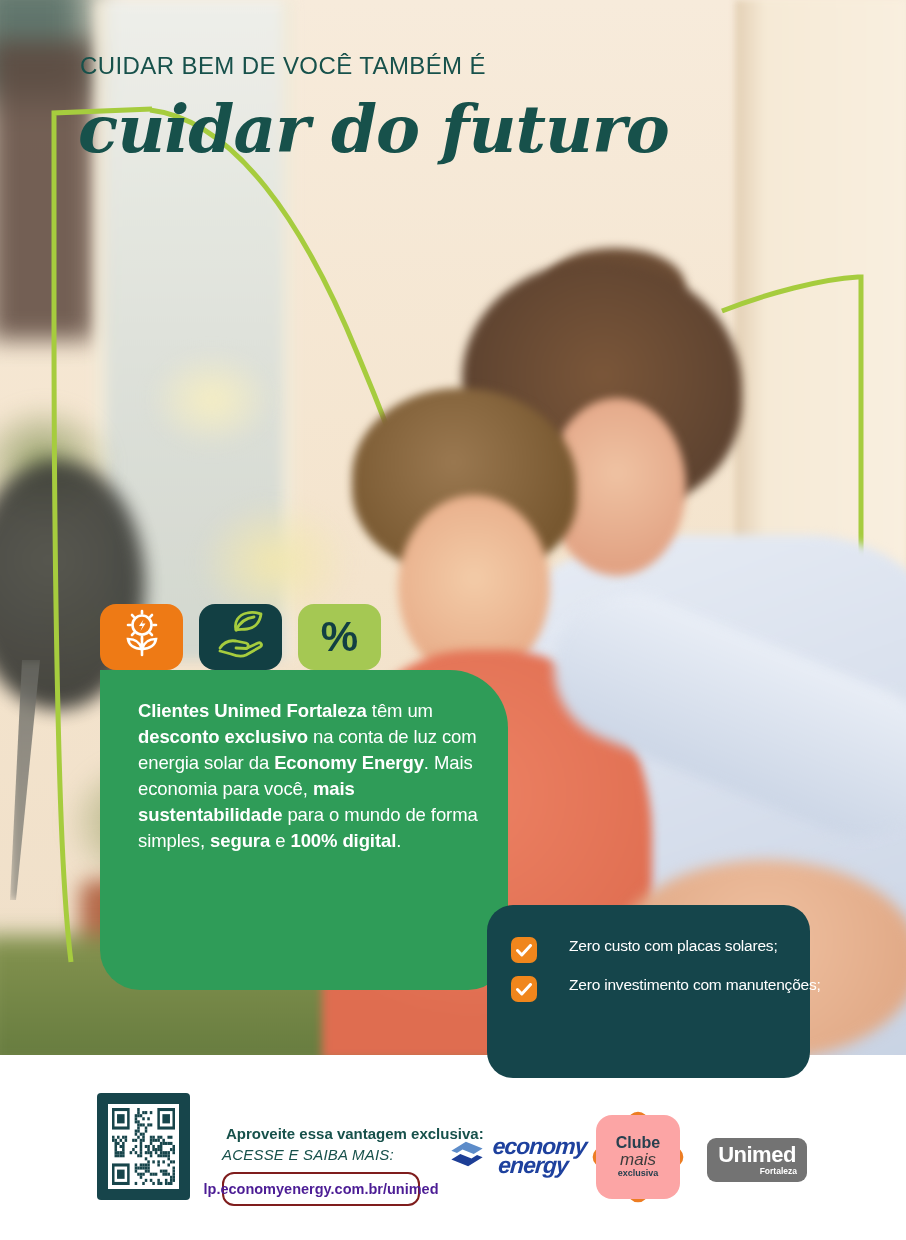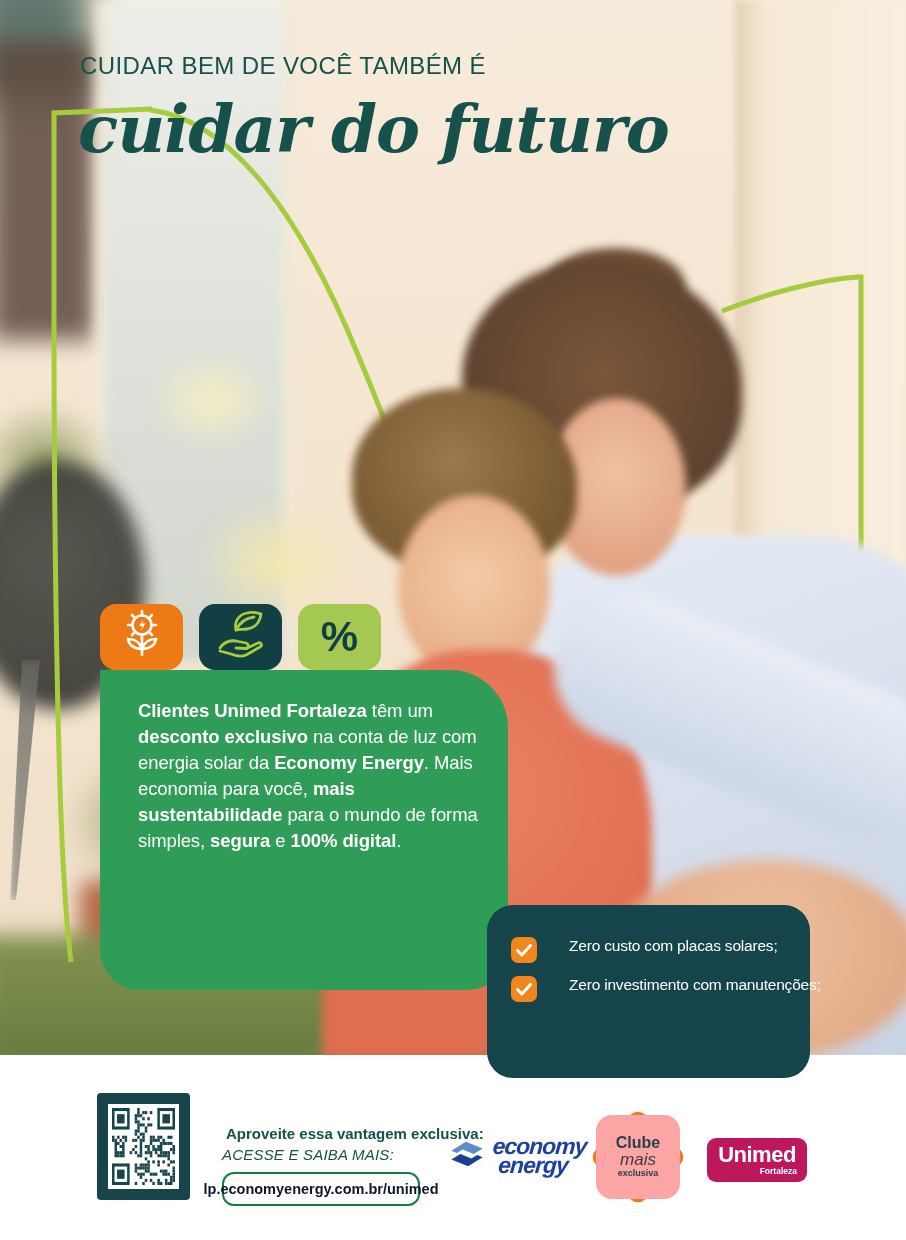--- a/index.html
+++ b/index.html
@@ -88,35 +88,35 @@
   .check-label{color:#ffffff;font-size:15.5px;letter-spacing:-.2px;margin-left:12px;white-space:nowrap;}
 
   
   .footer{position:absolute;left:0;top:1055px;width:906px;height:185px;background:#ffffff;z-index:4;}
   .qr-block{position:absolute;left:97px;top:38px;width:93px;height:107px;background:#17454b;border-radius:4px;
             display:flex;align-items:center;justify-content:center;}
   .qr-inner{width:71px;height:85px;background:#ffffff;display:flex;align-items:center;justify-content:center;}
   .cta{position:absolute;left:222px;top:66px;color:#17514b;}
   .cta-bold{font-size:15px;font-weight:700;margin:4px;}
   .cta-line2{font-size:15px;margin:4px 0 0 0;letter-spacing:.2px;font-style:italic;}
-  .url-pill{position:absolute;left:222px;top:117px;width:194px;height:30px;border:2px solid #15803d;border-radius:12px;
+  .url-pill{position:absolute;left:222px;top:117px;width:194px;height:30px;border:2px solid #7f1d1d;border-radius:12px;
             display:flex;align-items:center;justify-content:center;
-            font-size:14.5px;font-weight:700;color:#0f172a;background:#fff;}
+            font-size:14.5px;font-weight:700;color:#4c1d95;background:#fff;}
   .logo-economy{position:absolute;left:448px;top:82px;display:flex;align-items:center;}
   .eco-text{margin-left:6px;color:#1e419e;font-weight:700;font-style:italic;font-size:23px;line-height:19px;
             letter-spacing:-1px;transform:skewX(-4deg);}
   .eco-text .l2{margin-left:7px;}
   .logo-clube{position:absolute;left:596px;top:60px;width:84px;height:84px;}
   .clube-diamond{position:absolute;left:7px;top:7px;width:70px;height:70px;background:#ed7d23;transform:rotate(45deg);border-radius:10px;}
   .clube-card{position:absolute;left:0;top:0;width:84px;height:84px;background:#fca5a5;border-radius:16px;
               display:flex;flex-direction:column;align-items:center;justify-content:center;color:#27404f;}
   .clube-l1{font-size:16px;font-weight:700;line-height:16px;}
   .clube-l2{font-size:17px;font-style:italic;line-height:17px;color:#3c3c3c;}
   .clube-l3{font-size:9px;font-weight:700;line-height:11px;}
-  .logo-unimed{position:absolute;left:707px;top:83px;width:100px;height:44px;background:#be185d;border-radius:9px;
+  .logo-unimed{position:absolute;left:707px;top:83px;width:100px;height:44px;background:#737373;border-radius:9px;
                display:flex;flex-direction:column;align-items:center;justify-content:center;color:#fff;text-align:right;}
   .unimed-name{font-size:22px;font-weight:700;letter-spacing:-.5px;line-height:22px;}
   .unimed-city{font-size:8.5px;font-weight:700;align-self:flex-end;margin:0 10px 0 0;line-height:10px;}
 </style>
 </head>
 <body>
 
 <div class="poster">
 
   <div class="photo">

